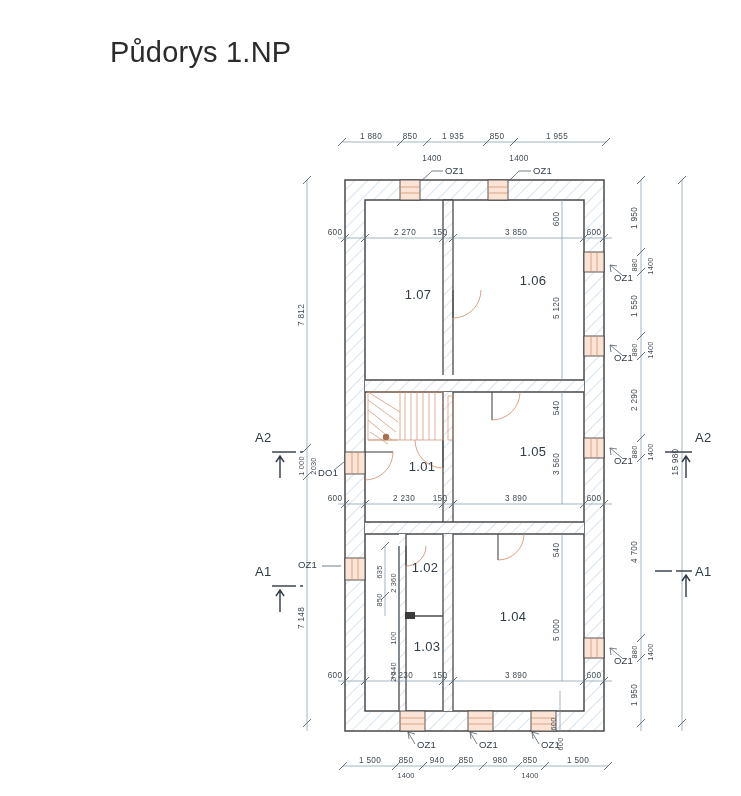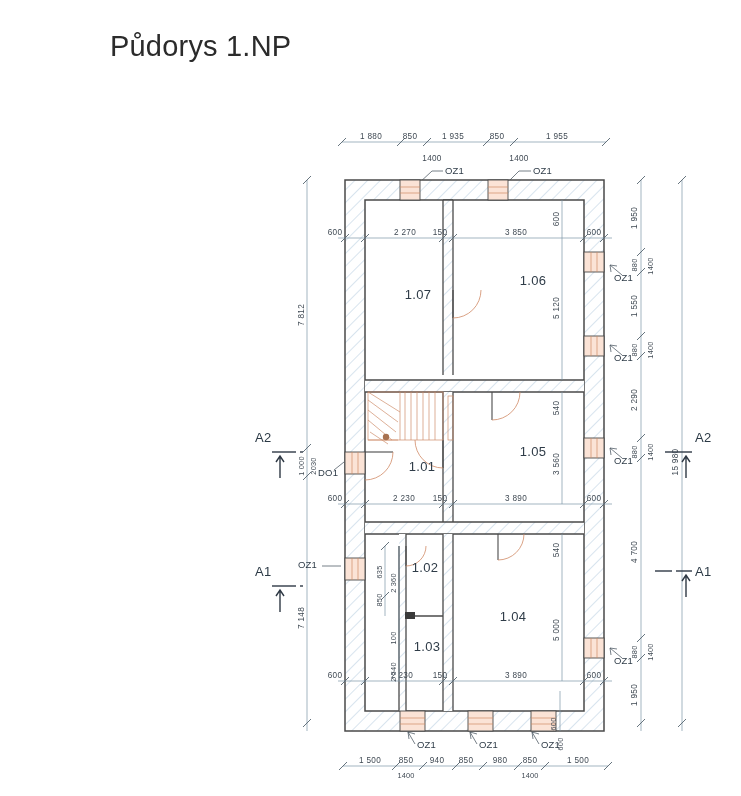--- a/index.html
+++ b/index.html
@@ -15,21 +15,21 @@
     overflow: hidden;
     color: #3a3a3a;
   }
   #plan-root {
     position: absolute;
     inset: 0;
   }
   .page-title {
     position: absolute;
     left: 110px;
-    top: 30px;
+    top: 36px;
     font-size: 29px;
     color: #2b2b2b;
     letter-spacing: 0.2px;
     white-space: nowrap;
   }
   svg.drawing {
     position: absolute;
     left: 0;
     top: 0;
     width: 741px;

